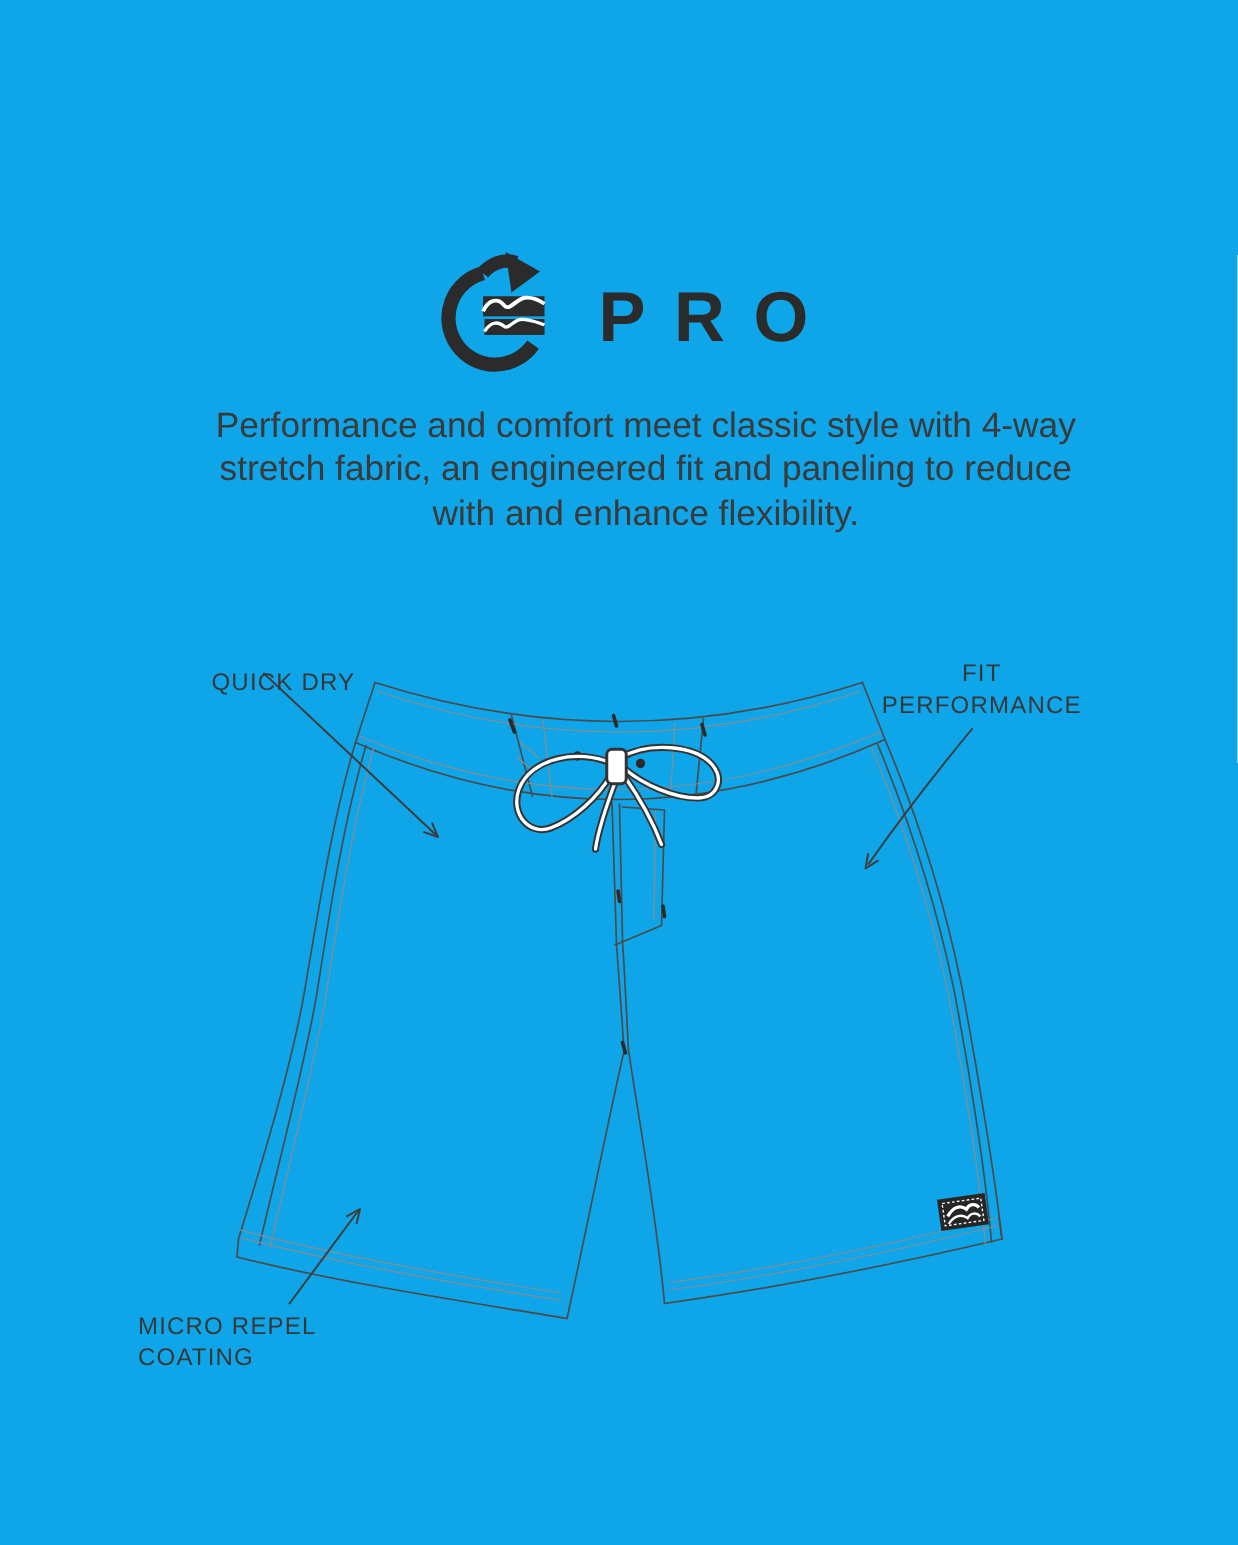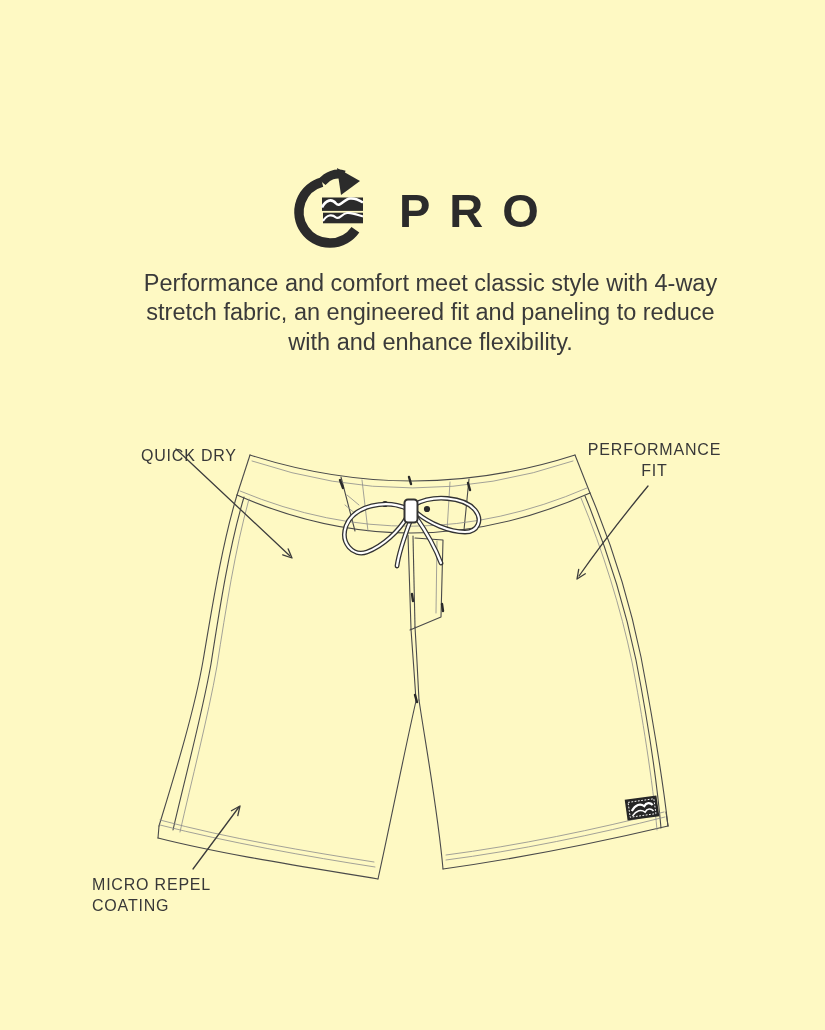--- a/index.html
+++ b/index.html
@@ -1,17 +1,17 @@
 <!DOCTYPE html>
 <html><head>
 <meta charset="utf-8">
 <style>
   html,body{margin:0;padding:0;background:#fff;}
   .page{
-    position:relative;width:825px;height:1030px;background:#fef9c3;
+    position:relative;width:825px;height:1030px;background:#0ea5e9;
     font-family:"Liberation Sans",sans-serif;overflow:hidden;
   }
   .logo-svg{position:absolute;left:292px;top:167px;}
   .pro-label{
     position:absolute;left:399px;top:187px;
     font-size:47px;font-weight:bold;letter-spacing:19px;line-height:47px;
     color:#2b2b2b;white-space:nowrap;
   }
   .description{
     position:absolute;left:0;top:269px;width:825px;
@@ -144,22 +144,22 @@
       <g>
         <path d="M193,869 Q216,838 239,807"></path>
         <path d="M237.8,815.6 L240,806 L231.4,810.8"></path>
       </g>
     </g>
   </svg>
 
   <div class="callout co-quick">QUICK DRY</div>
 
   <div class="callout co-perf">
+    <div>FIT</div>
     <div>PERFORMANCE</div>
-    <div>FIT</div>
   </div>
 
   <div class="callout co-micro">
     <div>MICRO REPEL</div>
     <div>COATING</div>
   </div>
 
 </div>
 
 </body></html>

